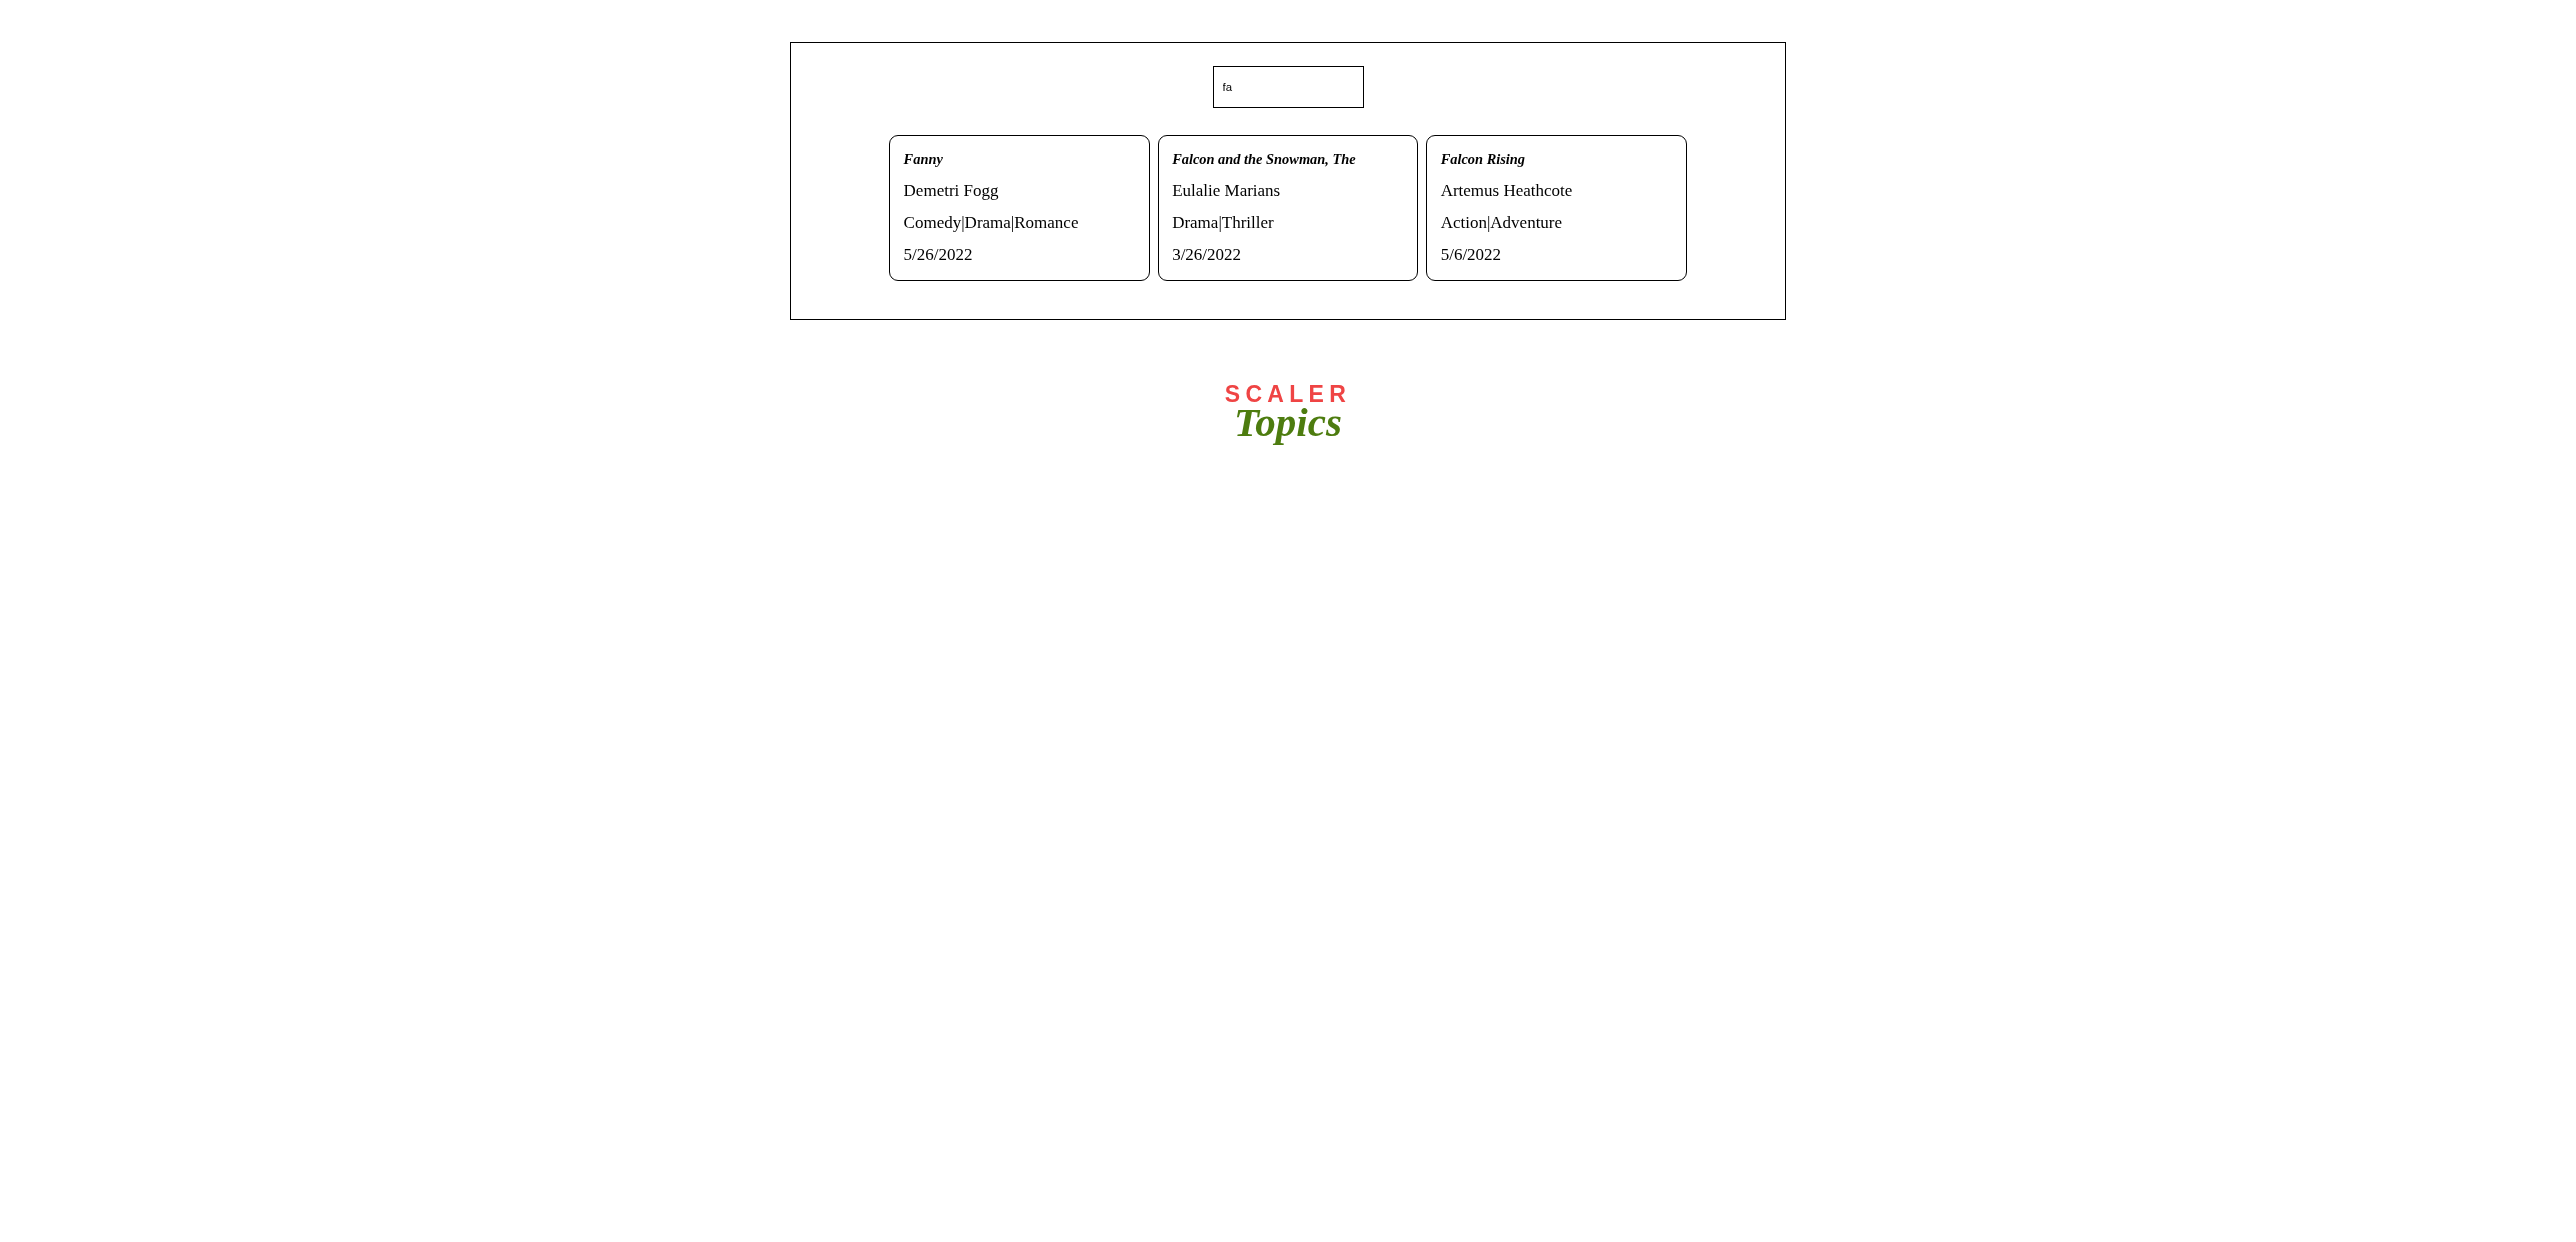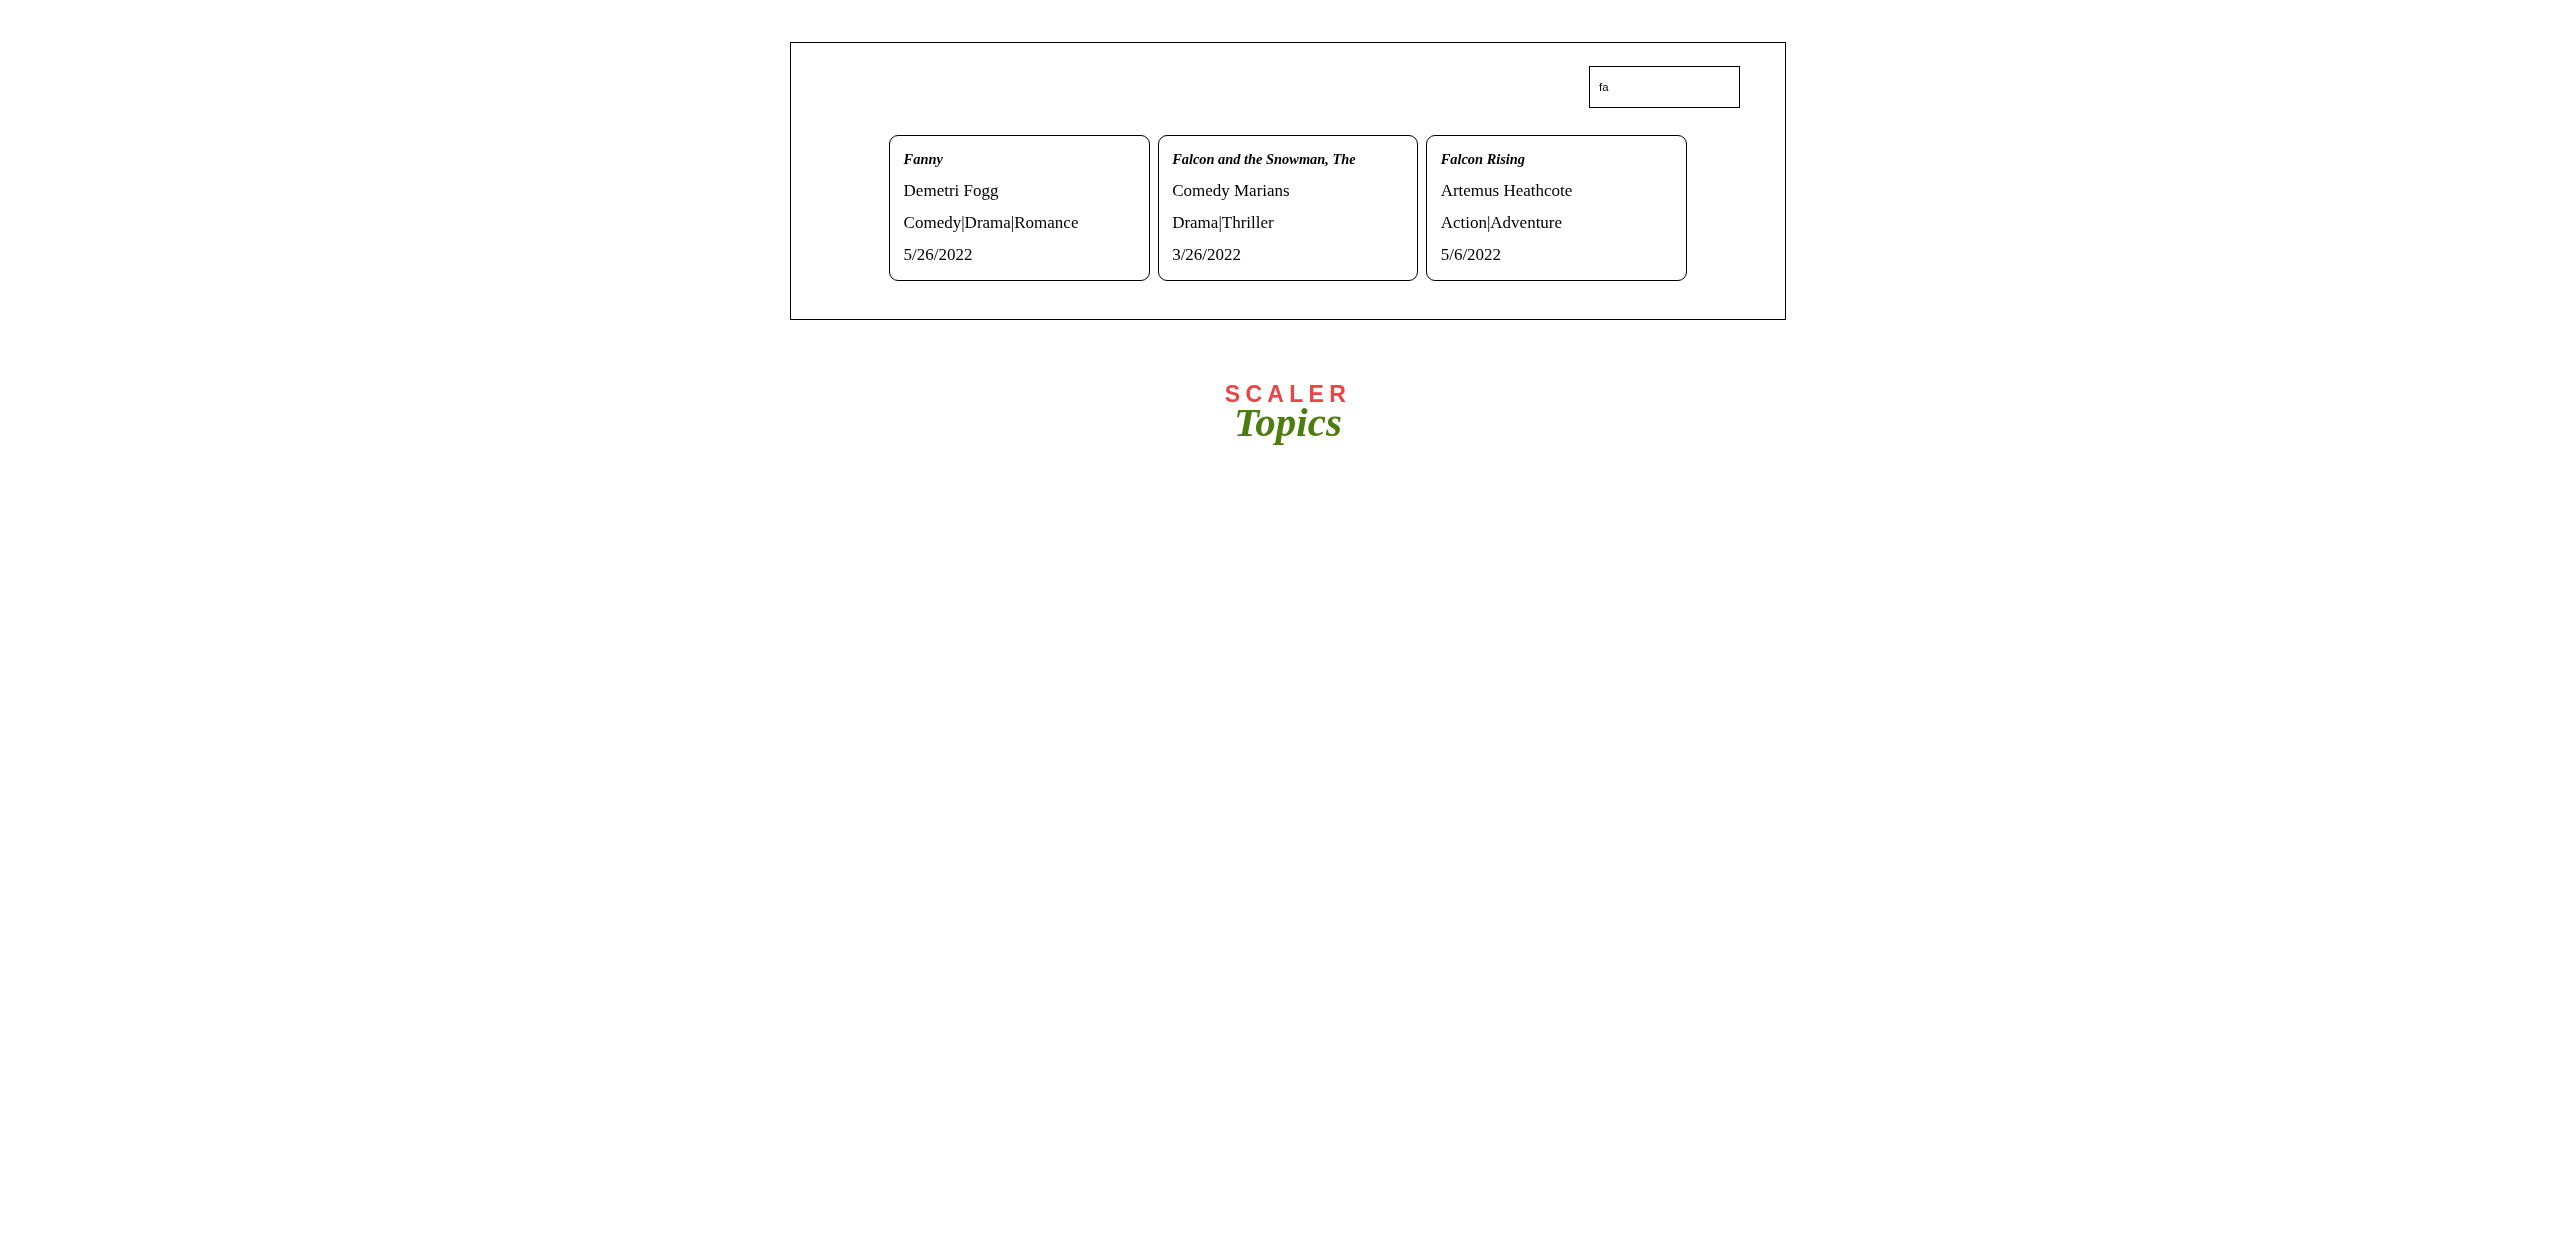--- a/index.html
+++ b/index.html
@@ -13,21 +13,21 @@
       padding: 42px 45px;
     }
     .container {
       border: 0.8px solid #000;
       padding: 23px 45px 38px 45px;
       max-width: 996px;
       margin: 0 auto;
     }
     .search-wrapper {
       display: flex;
-      justify-content: flex-end;
+      justify-content: center;
       margin-bottom: 26.5px;
     }
     .search-input {
       width: 151px;
       height: 42px;
       border: 1.5px solid #000;
       font-family: Arial, sans-serif;
       font-size: 11.4px;
       padding: 0 9px;
       outline: none;
@@ -94,21 +94,21 @@
   </div>
   <div class="cards-row">
     <div class="card">
       <div class="card-title">Fanny</div>
       <div class="card-line">Demetri Fogg</div>
       <div class="card-line">Comedy|Drama|Romance</div>
       <div class="card-line">5/26/2022</div>
     </div>
     <div class="card">
       <div class="card-title">Falcon and the Snowman, The</div>
-      <div class="card-line">Comedy Marians</div>
+      <div class="card-line">Eulalie Marians</div>
       <div class="card-line">Drama|Thriller</div>
       <div class="card-line">3/26/2022</div>
     </div>
     <div class="card">
       <div class="card-title">Falcon Rising</div>
       <div class="card-line">Artemus Heathcote</div>
       <div class="card-line">Action|Adventure</div>
       <div class="card-line">5/6/2022</div>
     </div>
   </div>

